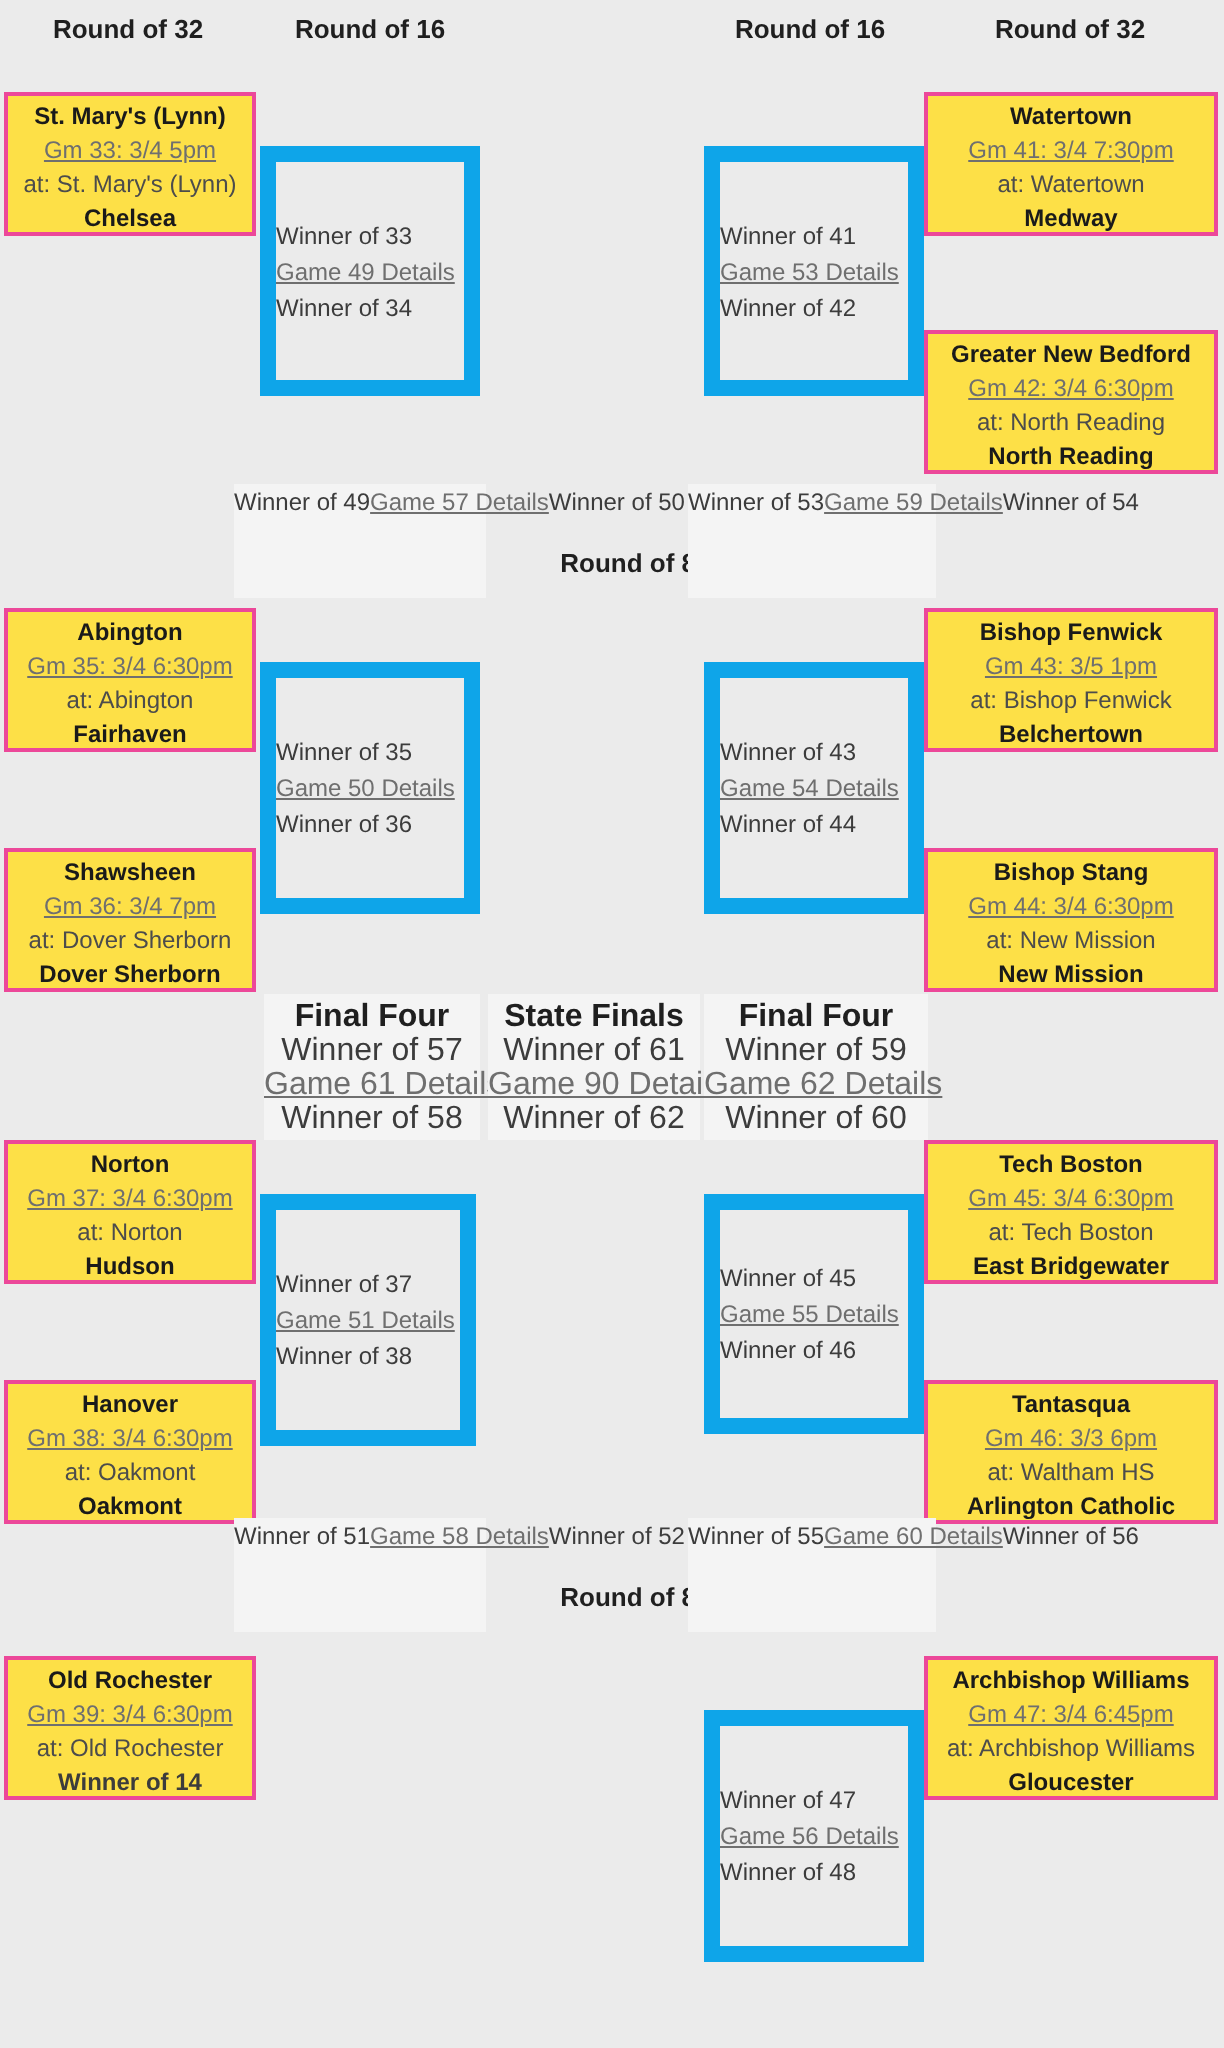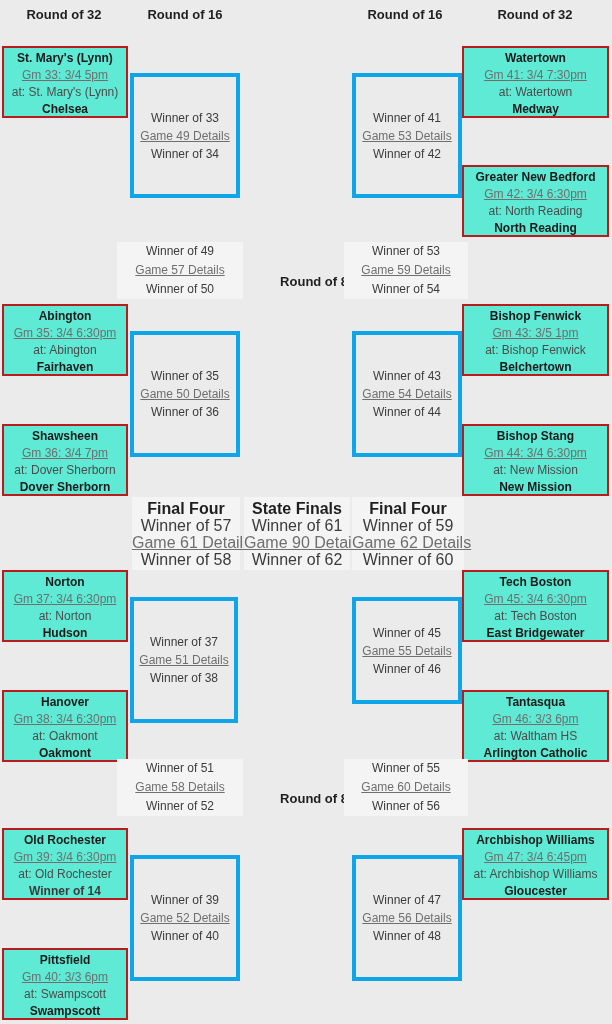--- a/index.html
+++ b/index.html
@@ -14,43 +14,43 @@
   .hdr{
     position:absolute;text-align:center;
     font-size:13px;font-weight:bold;color:#1f1f1f;
     white-space:nowrap;
   }
 
   
   .tb{
     position:absolute;box-sizing:border-box;
     height:72px;
-    background:#5eead4;border:2px solid #b91c1c;
+    background:#fde047;border:2px solid #ec4899;
     text-align:center;padding-top:2px;
   }
   .tb>div{font-size:12px;line-height:17px;white-space:nowrap;}
   .tname{font-weight:bold;color:#1a1a1a;}
   .tname.plain{font-weight:bold;color:#3c3c3c;text-align:center;}
   .glink{color:#6f6f6f;text-decoration:underline;cursor:pointer;}
   .venue{color:#4c4c4c;}
 
   
   .cr{
     position:absolute;box-sizing:border-box;
-    border:4px solid #0ea5e9;
+    border:8px solid #0ea5e9;
     display:flex;flex-direction:column;justify-content:center;
-    text-align:center;
+    text-align:left;
   }
   .cr>div{font-size:12px;line-height:18px;white-space:nowrap;}
   .wl{color:#3c3c3c;}
 
   
   .gb{
     position:absolute;background:#f4f4f4;
-    display:flex;flex-direction:column;justify-content:flex-end;
+    display:flex;flex-direction:row;justify-content:flex-start;
     text-align:center;
   }
   .gb>div{font-size:12px;line-height:19px;white-space:nowrap;}
 
   .r8label{
     position:absolute;text-align:right;
     font-size:13px;font-weight:bold;color:#1f1f1f;white-space:nowrap;margin-top:12px;
   }
 
   
@@ -100,26 +100,20 @@
     <div class="glink">Gm 38: 3/4 6:30pm</div>
     <div class="venue">at: Oakmont</div>
     <div class="tname">Oakmont</div>
   </div>
   <div class="tb" style="left:2px;top:828px;width:126px">
     <div class="tname">Old Rochester</div>
     <div class="glink">Gm 39: 3/4 6:30pm</div>
     <div class="venue">at: Old Rochester</div>
     <div class="tname plain">Winner of 14</div>
   </div>
-  <div class="tb" style="left:2px;top:948px;width:126px">
-    <div class="tname">Pittsfield</div>
-    <div class="glink">Gm 40: 3/3 6pm</div>
-    <div class="venue">at: Swampscott</div>
-    <div class="tname">Swampscott</div>
-  </div>
 
   <div class="tb" style="left:462px;top:46px;width:147px">
     <div class="tname">Watertown</div>
     <div class="glink">Gm 41: 3/4 7:30pm</div>
     <div class="venue">at: Watertown</div>
     <div class="tname">Medway</div>
   </div>
   <div class="tb" style="left:462px;top:165px;width:147px">
     <div class="tname">Greater New Bedford</div>
     <div class="glink">Gm 42: 3/4 6:30pm</div>
@@ -165,37 +159,32 @@
   <div class="cr" style="left:130px;top:331px;width:110px;height:126px">
     <div class="wl">Winner of 35</div>
     <div class="glink">Game 50 Details</div>
     <div class="wl">Winner of 36</div>
   </div>
   <div class="cr" style="left:130px;top:597px;width:108px;height:126px">
     <div class="wl">Winner of 37</div>
     <div class="glink">Game 51 Details</div>
     <div class="wl">Winner of 38</div>
   </div>
-  <div class="cr" style="left:130px;top:855px;width:110px;height:126px">
-    <div class="wl">Winner of 39</div>
-    <div class="glink">Game 52 Details</div>
-    <div class="wl">Winner of 40</div>
-  </div>
 
   <div class="cr" style="left:352px;top:73px;width:110px;height:125px">
     <div class="wl">Winner of 41</div>
     <div class="glink">Game 53 Details</div>
     <div class="wl">Winner of 42</div>
   </div>
   <div class="cr" style="left:352px;top:331px;width:110px;height:126px">
     <div class="wl">Winner of 43</div>
     <div class="glink">Game 54 Details</div>
     <div class="wl">Winner of 44</div>
   </div>
-  <div class="cr" style="left:352px;top:597px;width:110px;height:107px">
+  <div class="cr" style="left:352px;top:597px;width:110px;height:120px">
     <div class="wl">Winner of 45</div>
     <div class="glink">Game 55 Details</div>
     <div class="wl">Winner of 46</div>
   </div>
   <div class="cr" style="left:352px;top:855px;width:110px;height:126px">
     <div class="wl">Winner of 47</div>
     <div class="glink">Game 56 Details</div>
     <div class="wl">Winner of 48</div>
   </div>
 

